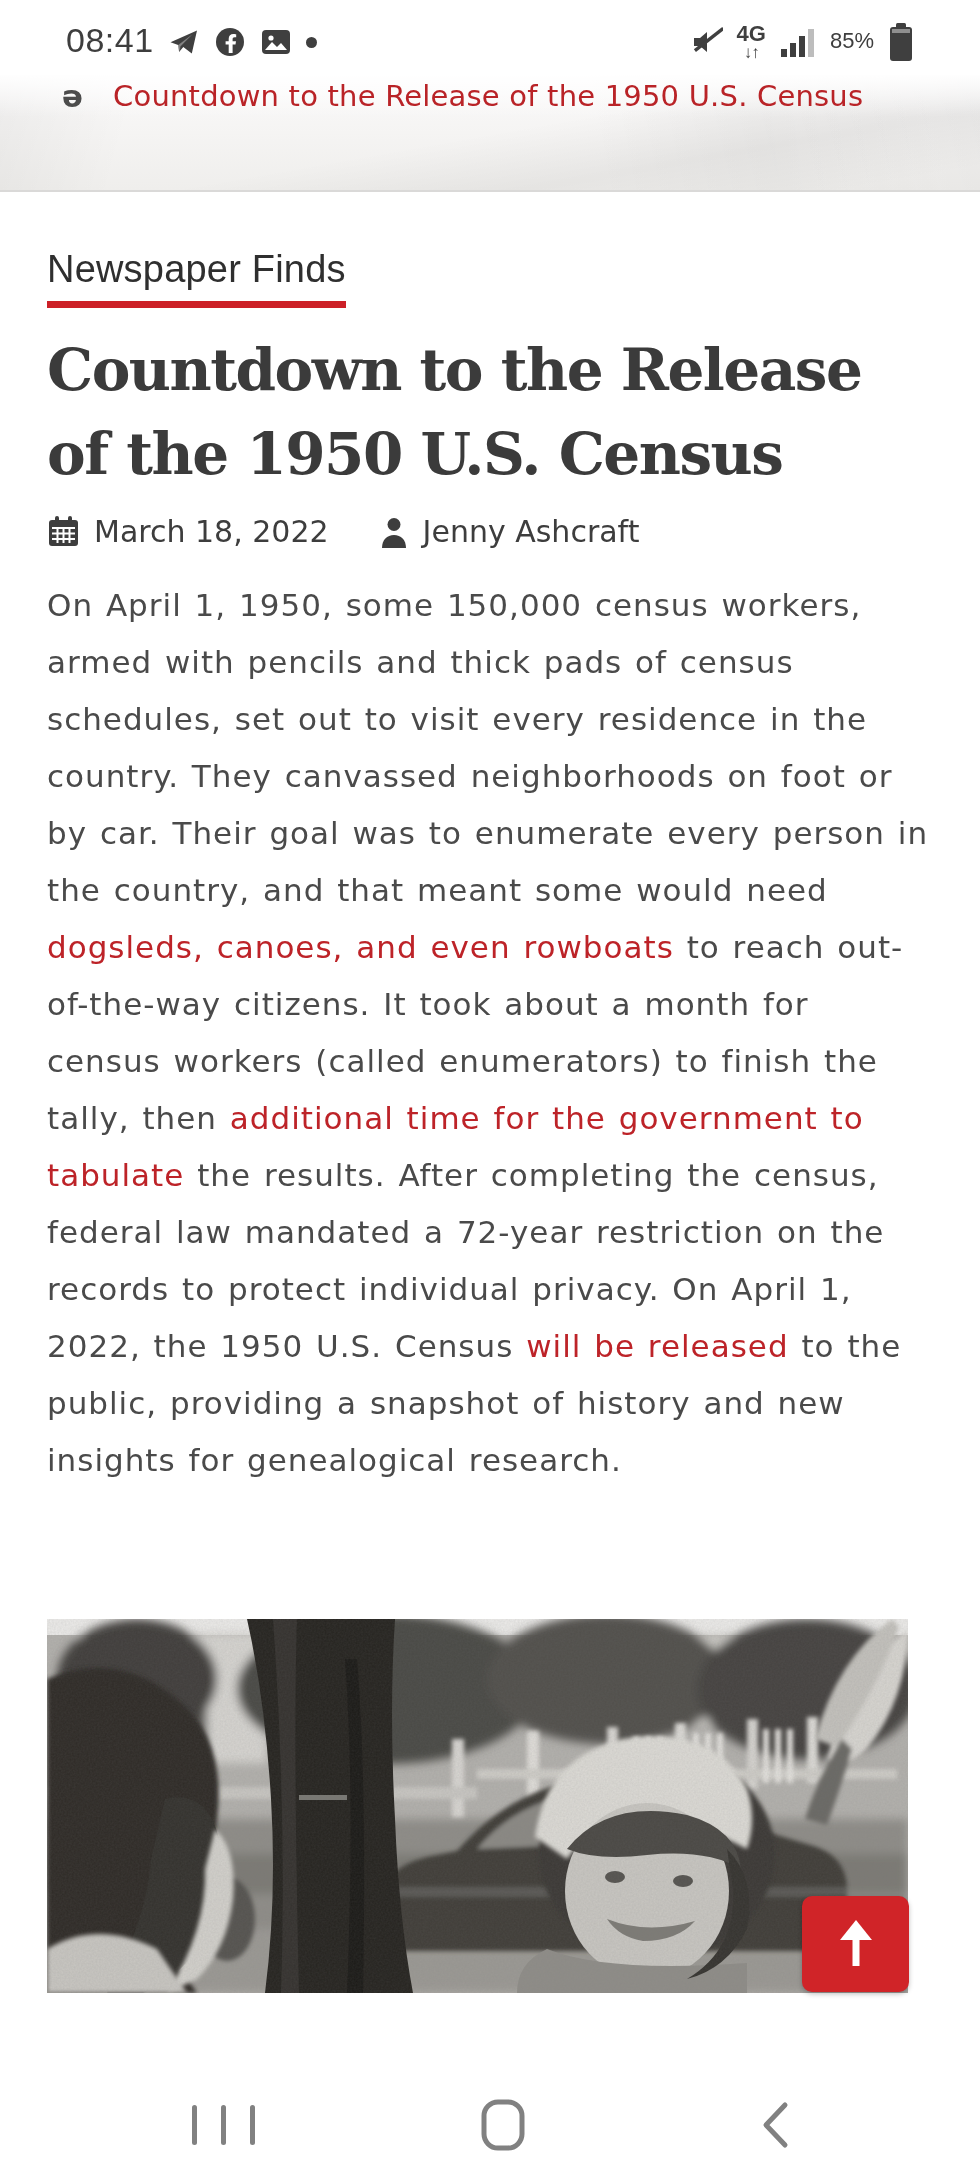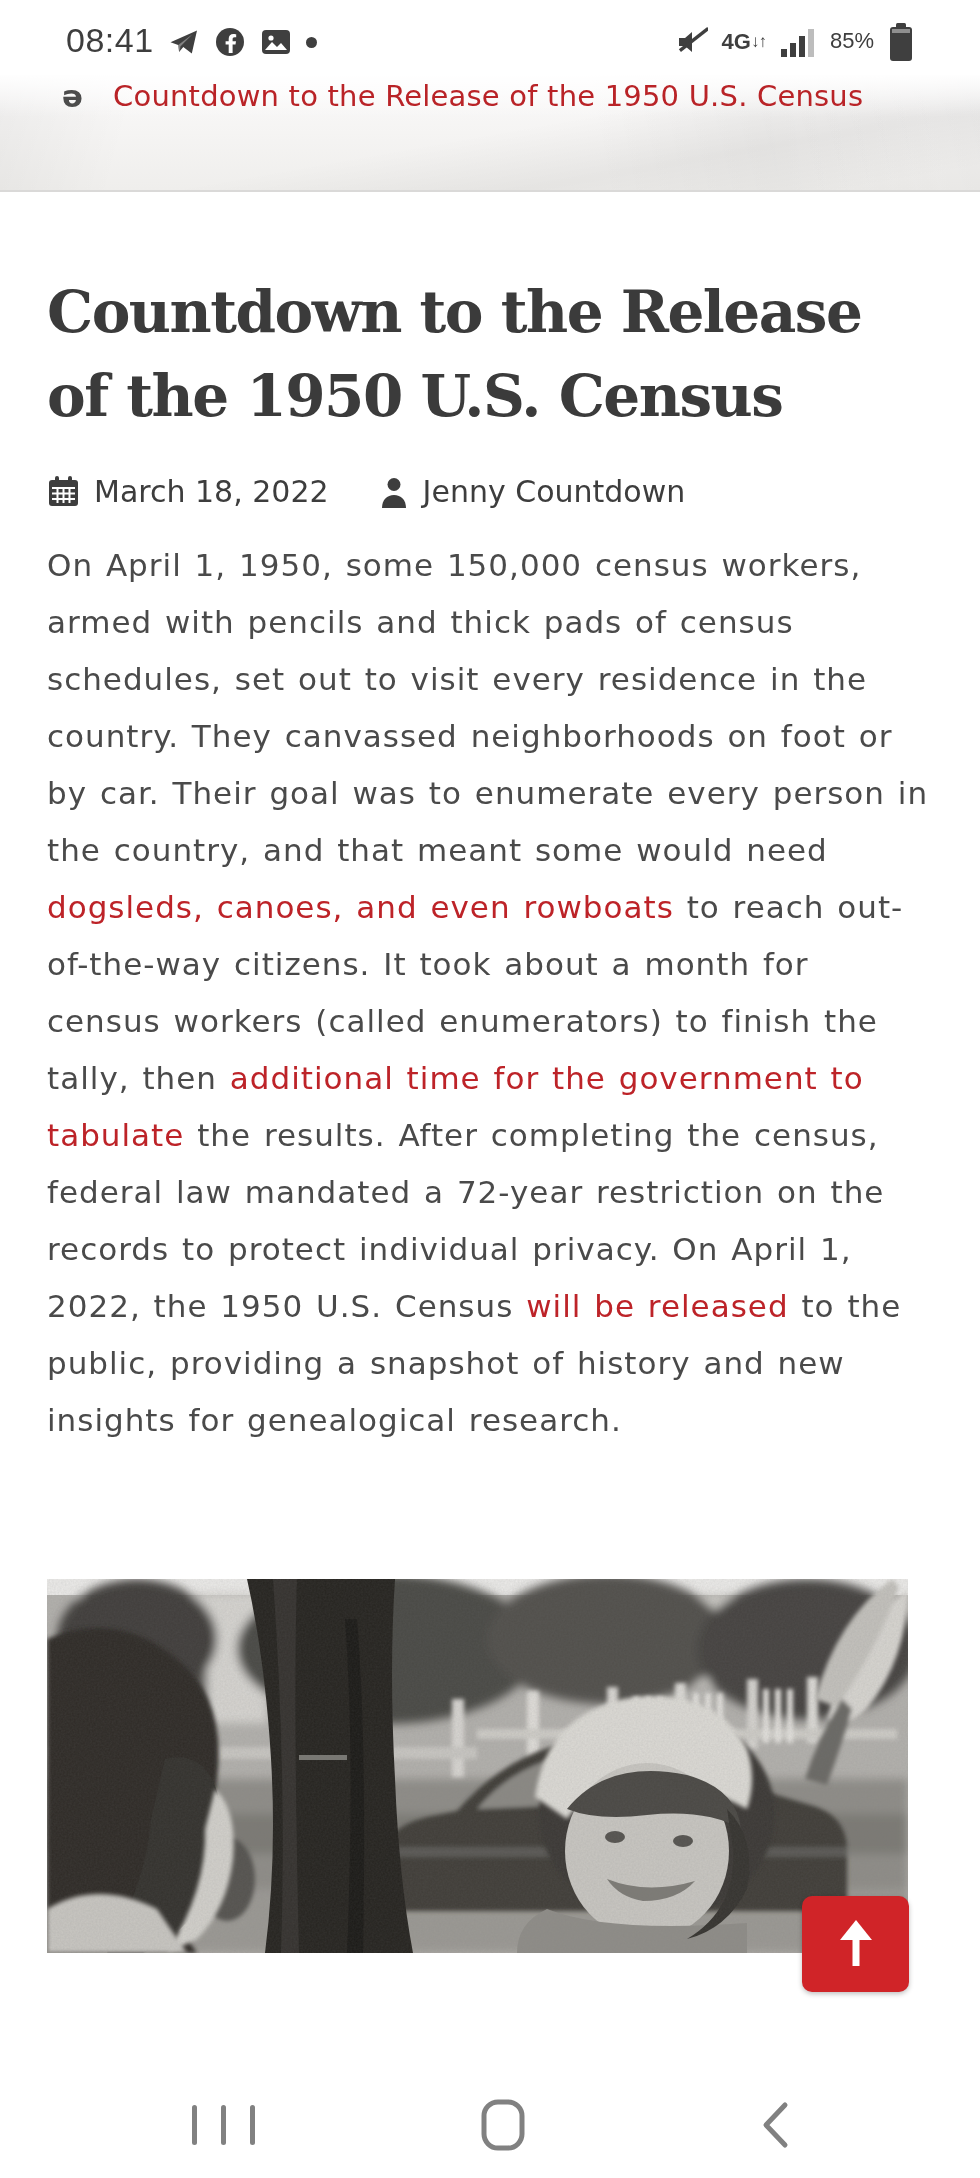--- a/index.html
+++ b/index.html
@@ -13,21 +13,21 @@
   .status-bar{
     position:absolute;top:0;left:0;right:0;height:75px;background:#ffffff;
     display:flex;align-items:center;justify-content:space-between;
     padding:0 66px 0 66px;box-sizing:border-box;color:#3e3e3e;
     font-family:"Liberation Sans", sans-serif;
   }
   .sb-left,.sb-right{display:flex;align-items:center;gap:14px;}
   .sb-time{font-size:34px;letter-spacing:0.5px;padding-top:6px;}
   .sb-ico{display:inline-flex;align-items:center;justify-content:center;padding-top:8px;}
   .notif-dot{width:11px;height:11px;border-radius:50%;background:#3f3f3f;margin-top:10px;}
-  .net-4g{display:flex;flex-direction:row;align-items:center;line-height:1;padding-top:8px;}
+  .net-4g{display:flex;flex-direction:column;align-items:center;line-height:1;padding-top:8px;}
   .net-4g .t{font-size:22px;font-weight:bold;color:#3f3f3f;}
   .net-4g .arrows{font-size:17px;color:#3f3f3f;letter-spacing:-1px;margin-top:-1px;}
   .sb-batt-pct{font-size:22px;padding-top:6px;}
 
   
   .site-header{
     position:absolute;top:75px;left:0;right:0;height:115px;
     background:
       linear-gradient(105deg, rgba(0,0,0,0.045) 0%, rgba(0,0,0,0) 14%),
       linear-gradient(255deg, rgba(0,0,0,0.035) 0%, rgba(0,0,0,0) 20%),
@@ -49,21 +49,21 @@
 
   
   .content{position:absolute;top:192px;left:0;right:0;padding:58px 47px 0 47px;box-sizing:border-box;}
   .category{display:inline-block;font-family:"Liberation Sans", sans-serif;
     font-size:38px;color:#2f2f2f;line-height:1;padding-bottom:13px;
     border-bottom:7px solid #cc2027;letter-spacing:0.2px;}
   h1.article-title{
     margin:20px 0 0 0;font-family:"DejaVu Serif", serif;font-weight:bold;
     font-size:58px;line-height:84px;color:#3b3b3b;letter-spacing:-1.5px;max-width:890px;
   }
-  .meta{margin-top:36px;display:flex;align-items:center;gap:14px;color:#3d3d3d;font-size:30px;}
+  .meta{margin-top:18px;display:flex;align-items:center;gap:14px;color:#3d3d3d;font-size:30px;}
   .meta .gap{width:22px;}
   .meta svg{display:block;}
   .body-text{
     margin:28px 0 0 0;font-size:31px;line-height:57px;color:#4a4a4a;
     letter-spacing:1px;word-spacing:2px;max-width:886px;
   }
   .body-text .link{color:#bd2328;margin-top:40px;}
 
   
   .photo{margin:130px 0 0 0;width:861px;height:374px;position:relative;}
@@ -147,20 +147,21 @@
   </header>
 
   <div class="site-header">
     <div class="browser-titlebar">
       <span class="favicon">ə</span>
       <span class="mini-title">Countdown to the Release of the 1950 U.S. Census</span>
     </div>
   </div>
 
   <main class="content">
+    <a class="category">Newspaper Finds</a>
 
     <h1 class="article-title">Countdown to the Release of the 1950 U.S. Census</h1>
 
     <div class="meta">
       <svg width="33" height="33" viewBox="0 0 33 33">
         <rect x="2" y="5" width="29" height="26" rx="3" fill="#3d3d3d"></rect>
         <rect x="8" y="1" width="4" height="8" rx="2" fill="#3d3d3d"></rect>
         <rect x="21" y="1" width="4" height="8" rx="2" fill="#3d3d3d"></rect>
         <g fill="#ffffff">
           <rect x="5" y="12" width="23" height="2"></rect>
@@ -170,21 +171,21 @@
           <rect x="15.5" y="12" width="2" height="16"></rect>
           <rect x="21.5" y="12" width="2" height="16"></rect>
         </g>
       </svg>
       <span>March 18, 2022</span>
       <span class="gap"></span>
       <svg width="30" height="32" viewBox="0 0 30 32">
         <circle cx="15" cy="8.5" r="6.5" fill="#3d3d3d"></circle>
         <path d="M3 32c0-8 5-13 12-13s12 5 12 13z" fill="#3d3d3d"></path>
       </svg>
-      <span>Jenny Countdown</span>
+      <span>Jenny Ashcraft</span>
     </div>
 
     <p class="body-text"><span class="run">On April 1, 1950, some 150,000 census workers, armed with pencils and thick pads of census schedules, set out to visit every residence in the country. They canvassed neighborhoods on foot or by car. Their goal was to enumerate every person in the country, and that meant some would need </span><span class="link">dogsleds, canoes, and even rowboats</span><span class="run"> to reach out-of-the-way citizens. It took about a month for census workers (called enumerators) to finish the tally, then </span><span class="link">additional time for the government to tabulate</span><span class="run"> the results. After completing the census, federal law mandated a 72-year restriction on the records to protect individual privacy. On April 1, 2022, the 1950 U.S. Census </span><span class="link">will be released</span><span class="run"> to the public, providing a snapshot of history and new insights for genealogical research.</span></p>
 
     
     <figure class="photo" style="margin-left:0;margin-right:0;">
       <svg width="861" height="374" viewBox="0 0 861 374">
         <defs>
           <filter id="blurbg" x="-5%" y="-5%" width="110%" height="110%">
               <feGaussianBlur stdDeviation="5"></feGaussianBlur>

